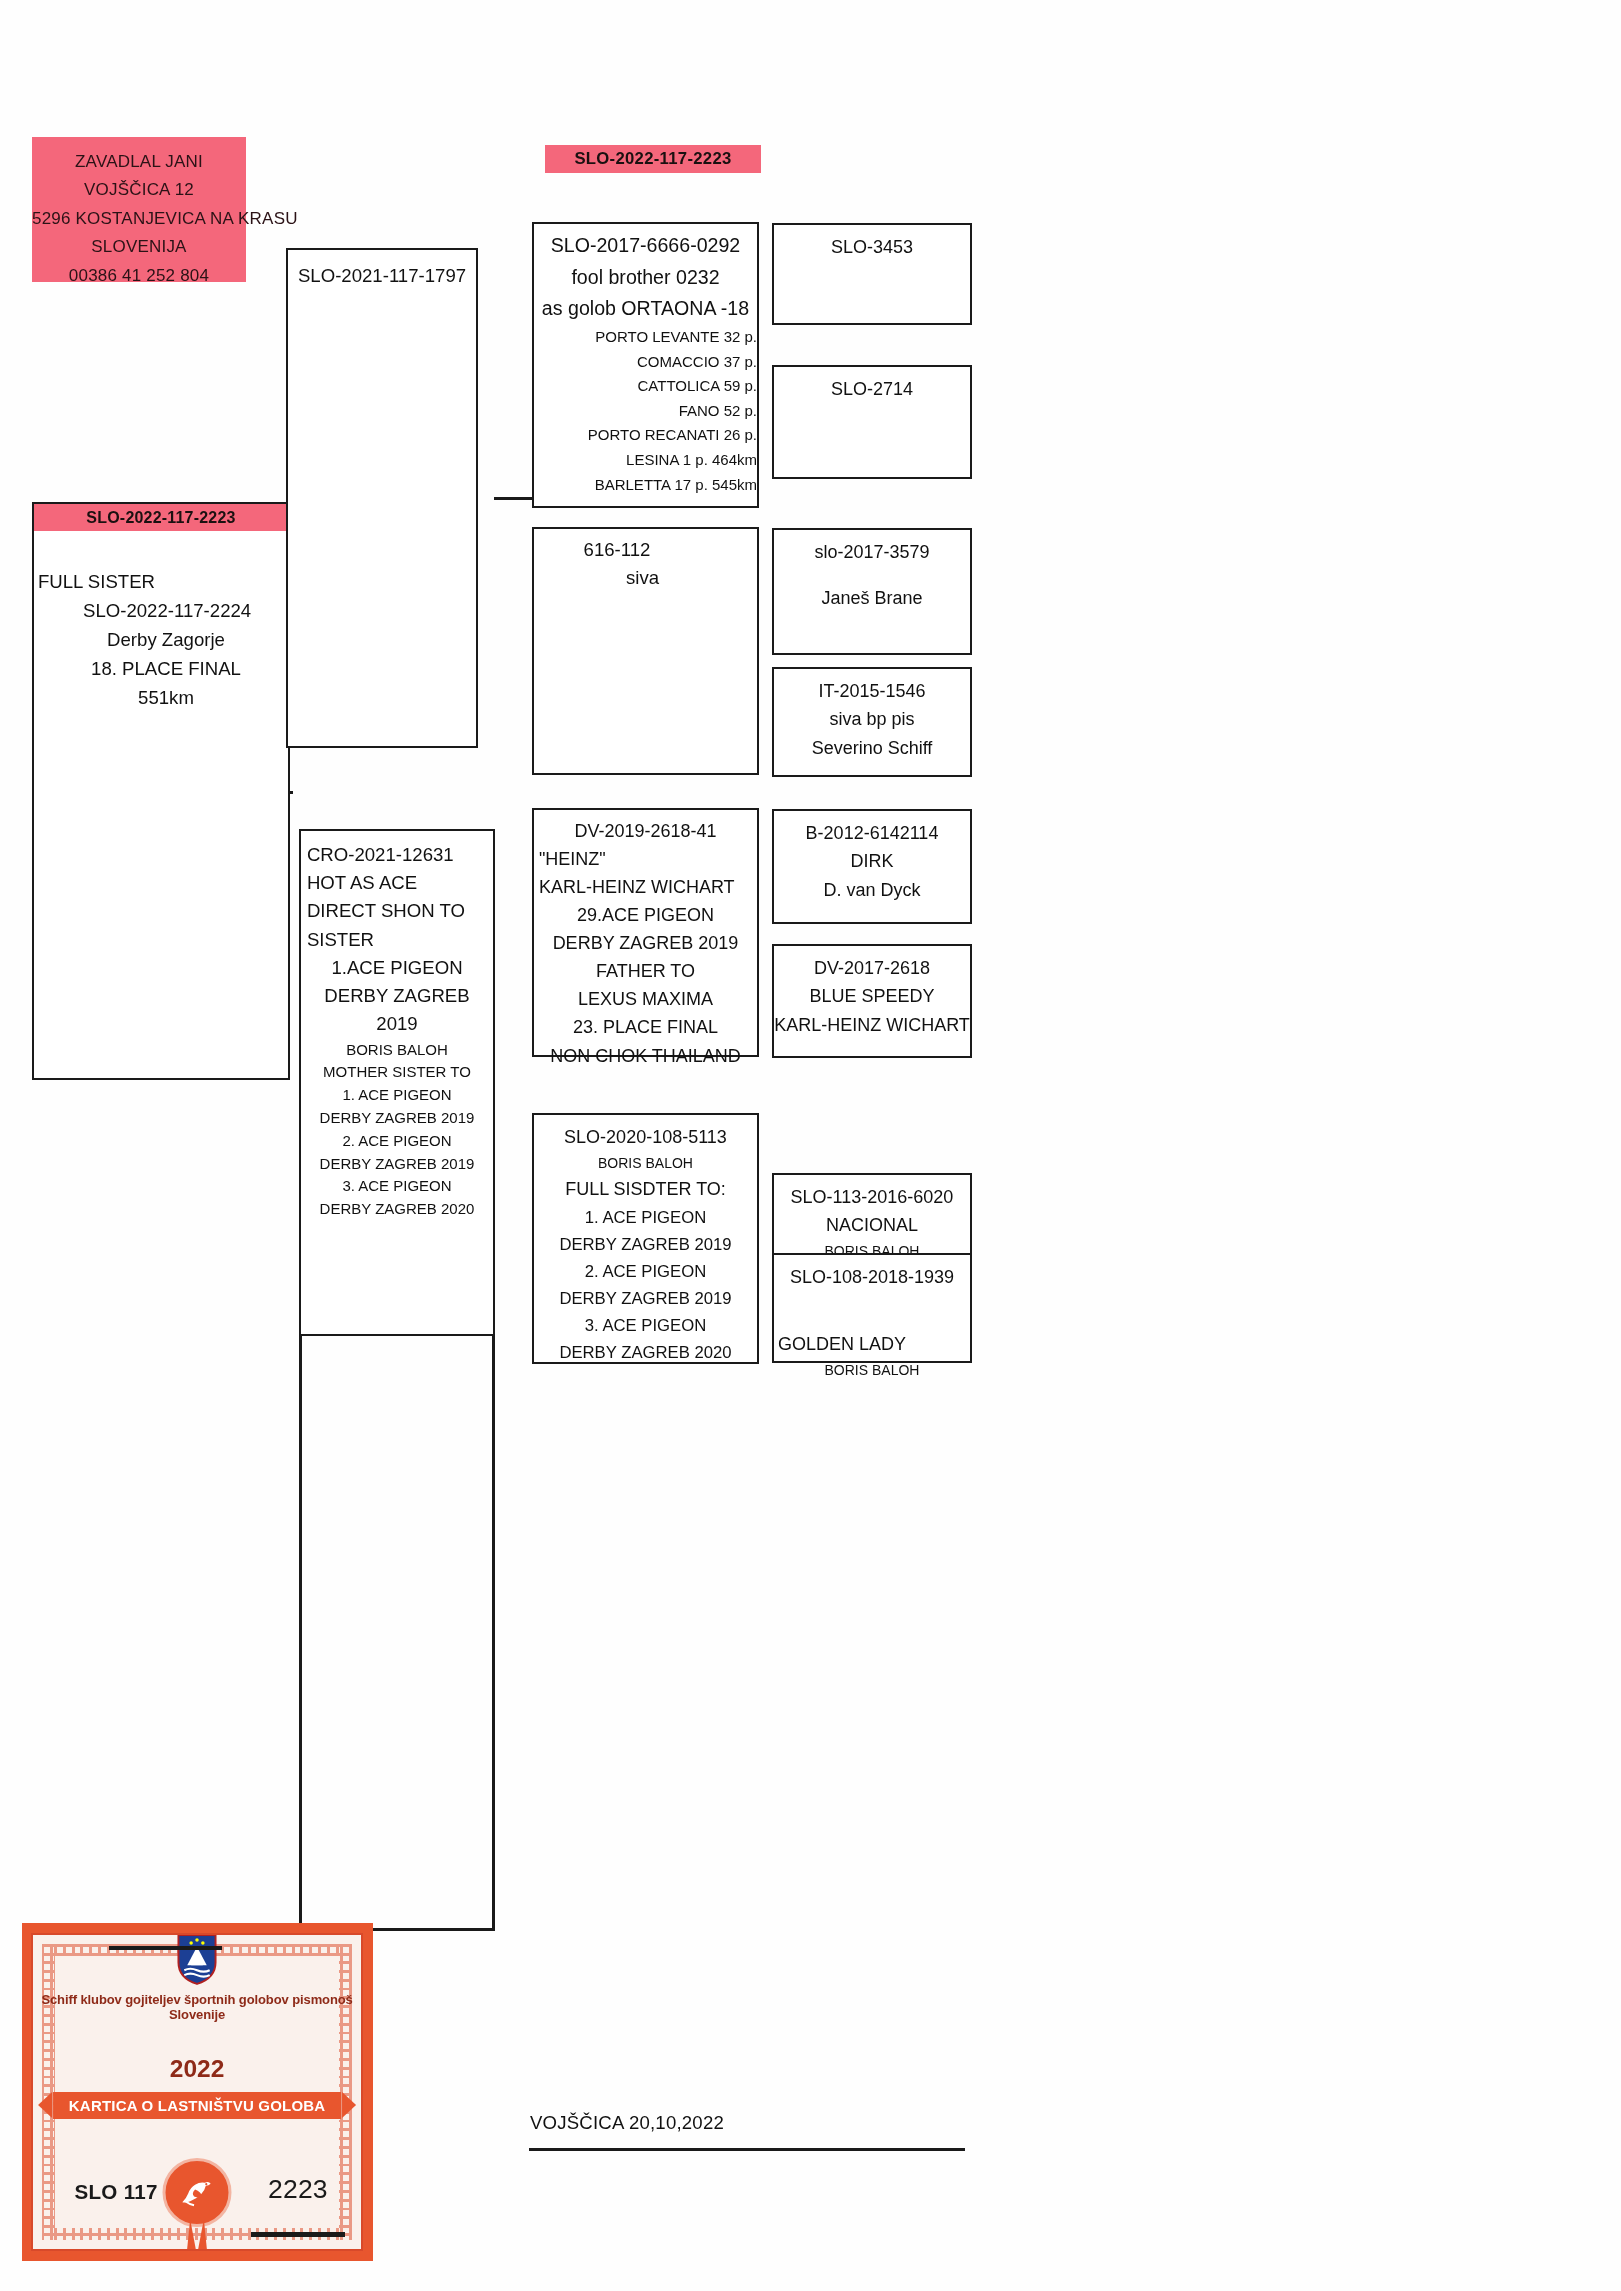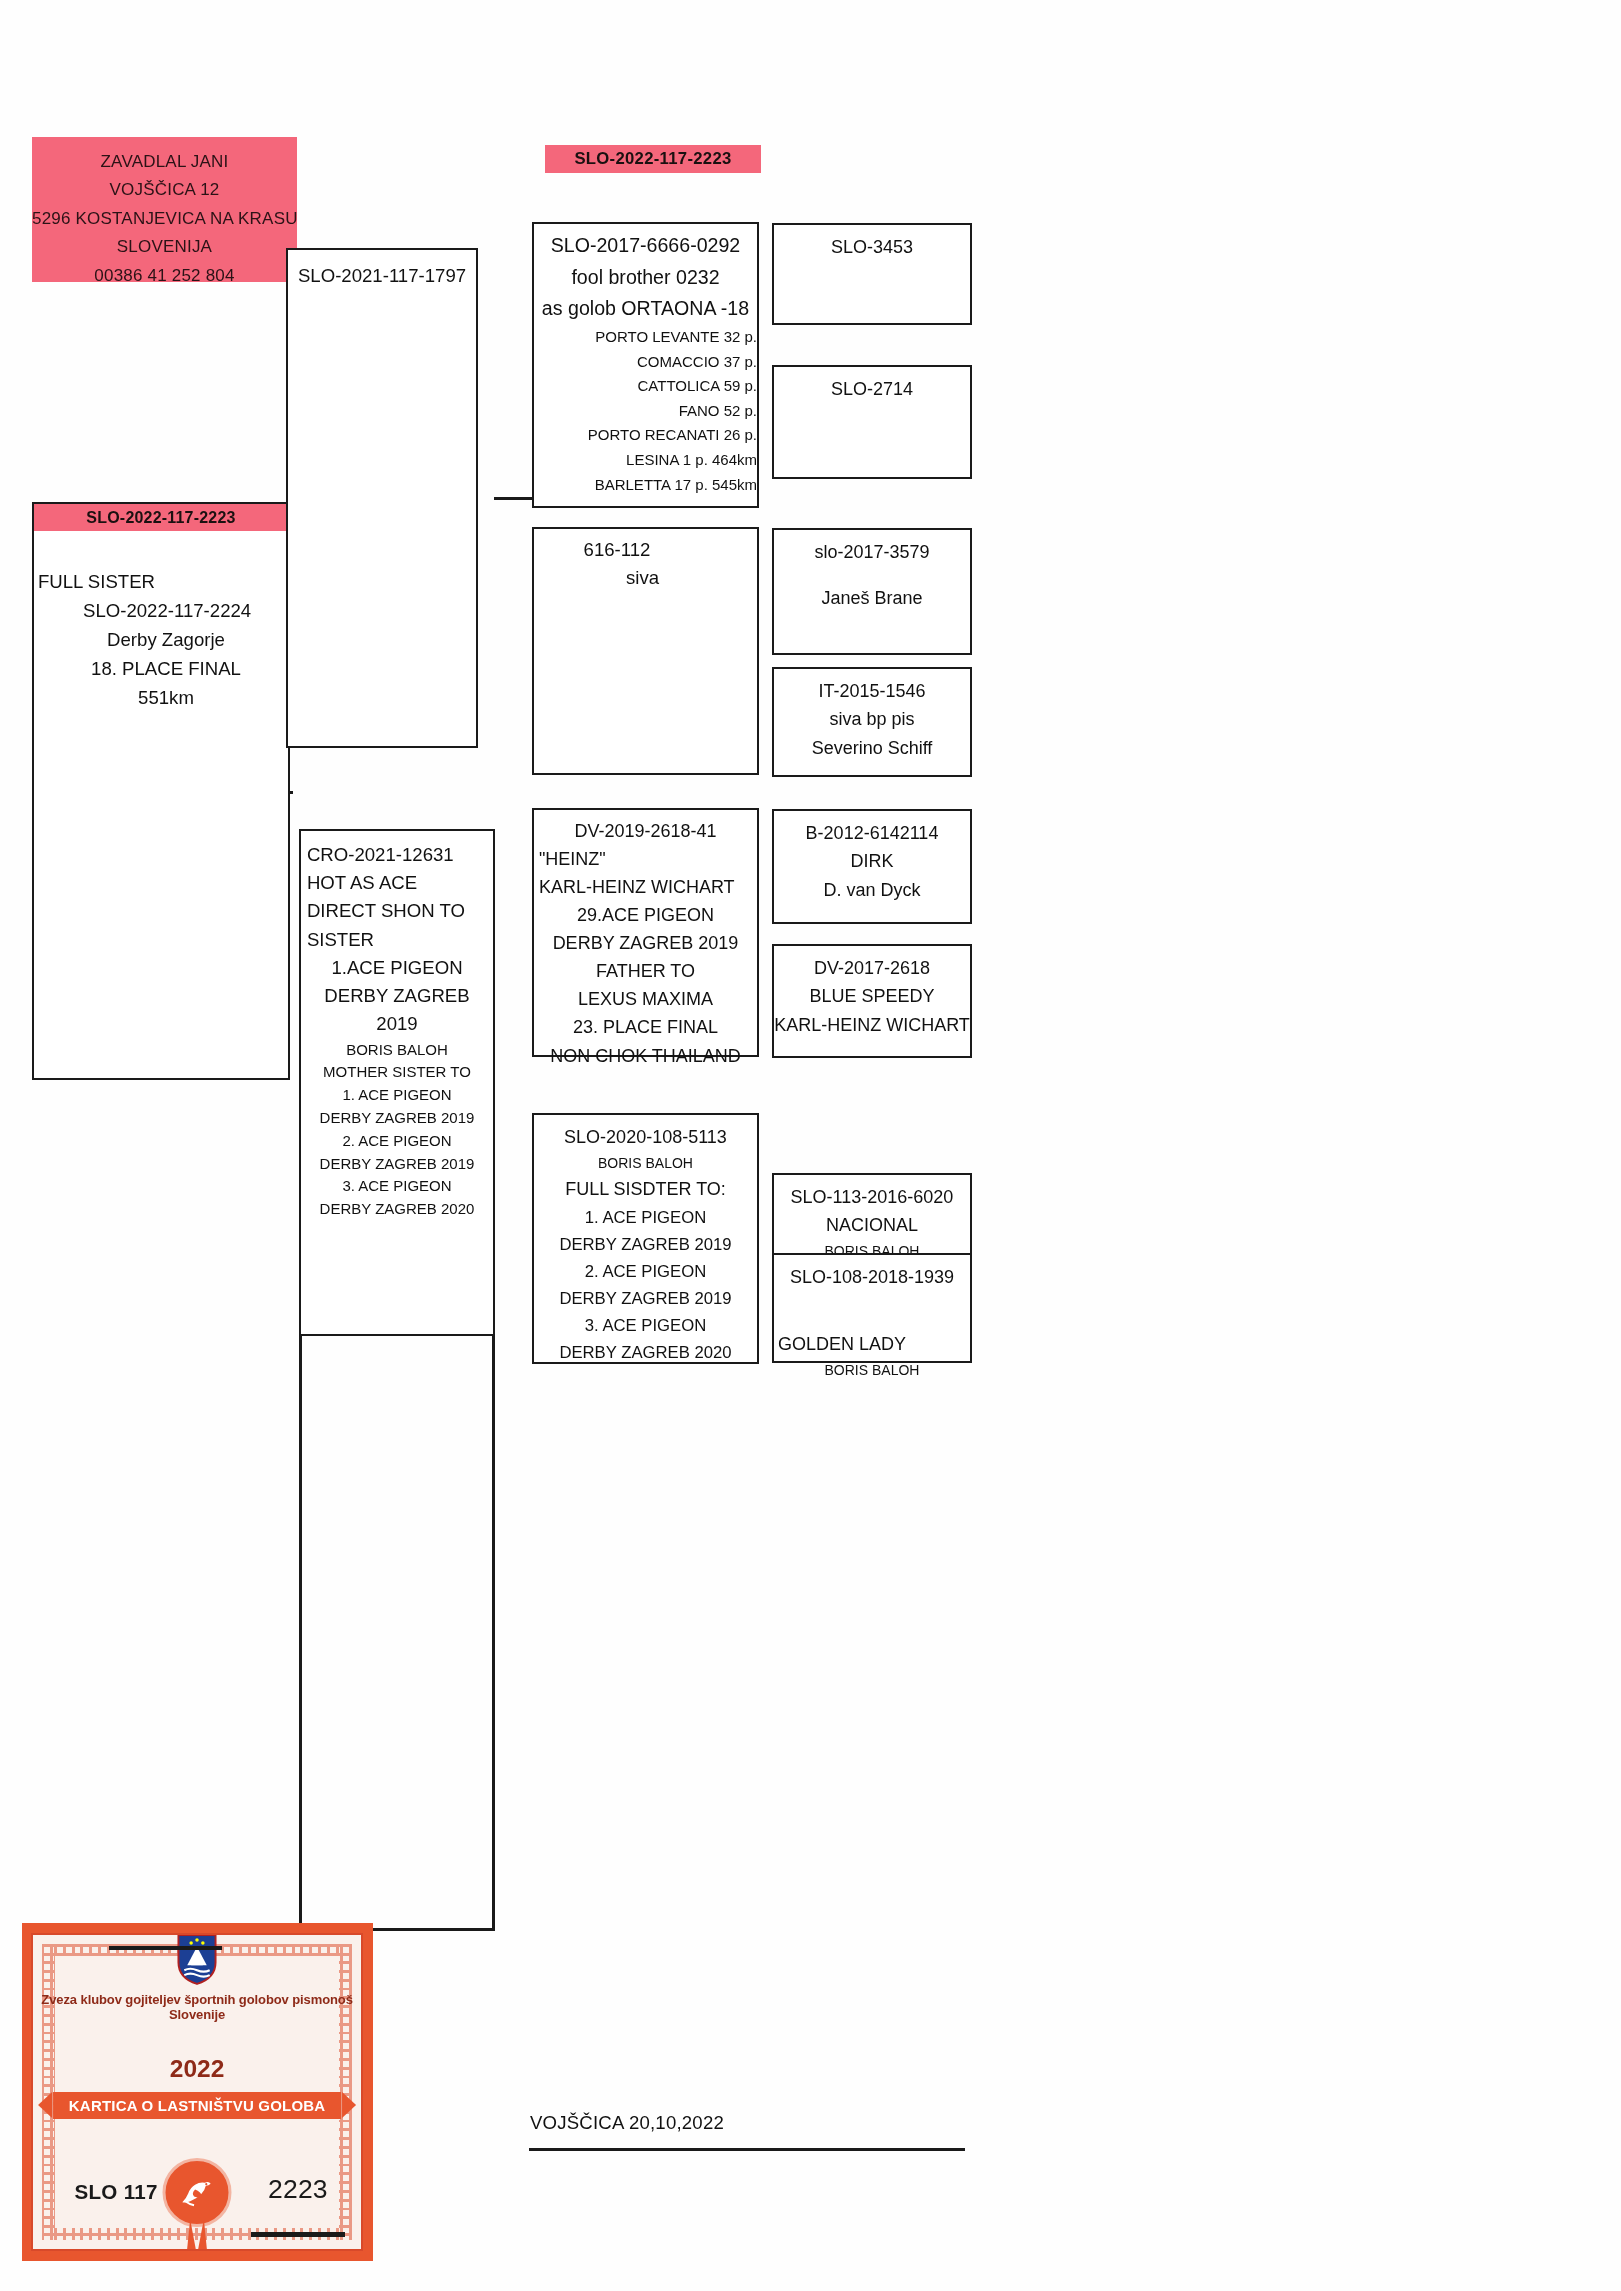--- a/index.html
+++ b/index.html
@@ -32,21 +32,21 @@
     box-sizing: border-box;
     text-align: center;
     line-height: 1.52;
   }
 
   
   .owner-stamp {
     position: absolute;
     left: 32px;
     top: 137px;
-    width: 265px;
+    width: 214px;
     height: 145px;
     background: #f4677b;
     box-sizing: border-box;
     padding-top: 10.8px;
     text-align: center;
     font-size: 17px;
     line-height: 1.68;
     letter-spacing: 0.2px;
     color: #2b1216;
   }
@@ -512,21 +512,21 @@
         <path d="M2 2 H40 V30 Q40 46 21 52 Q2 46 2 30 Z" fill="#1c3f94" stroke="#b02020" stroke-width="2"></path>
         <path d="M21 14 L31 33 H11 Z" fill="#ffffff"></path>
         <path d="M15 33 L21 22 L27 33 Z" fill="#ffffff"></path>
         <path d="M8 38 Q14 35 21 38 Q28 41 34 38" stroke="#ffffff" stroke-width="2.2" fill="none"></path>
         <path d="M8 43 Q14 40 21 43 Q28 46 34 43" stroke="#ffffff" stroke-width="2.2" fill="none"></path>
         <circle cx="21" cy="7" r="1.8" fill="#ffff00"></circle>
         <circle cx="15" cy="10" r="1.8" fill="#ffff00"></circle>
         <circle cx="27" cy="10" r="1.8" fill="#ffff00"></circle>
       </svg>
 
-      <div id="card-federation">Zveza klubov gojiteljev športnih golobov pismonoš Slovenije</div>
+      <div id="card-federation">Schiff klubov gojiteljev športnih golobov pismonoš Slovenije</div>
       <div id="card-year">2022</div>
       <div id="card-banner">KARTICA O LASTNIŠTVU GOLOBA</div>
 
       <div id="card-seal">
         <svg width="43" height="43" viewBox="0 0 44 44">
           <path d="M30 12 Q34 10 36 13 Q34 15 31 15 Q30 20 26 24 Q22 28 15 31 Q10 33 7 32 Q11 28 13 23 Q15 17 20 14 Q25 11 30 12 Z" fill="#ffffff"></path>
           <path d="M20 19 Q26 21 28 27 Q24 28 19 26 Q16 23 20 19 Z" fill="#e8562e"></path>
           <circle cx="31.5" cy="13.5" r="1.1" fill="#e8562e"></circle>
           <path d="M10 31 Q14 34 19 35" stroke="#ffffff" stroke-width="2" fill="none"></path>
         </svg>

